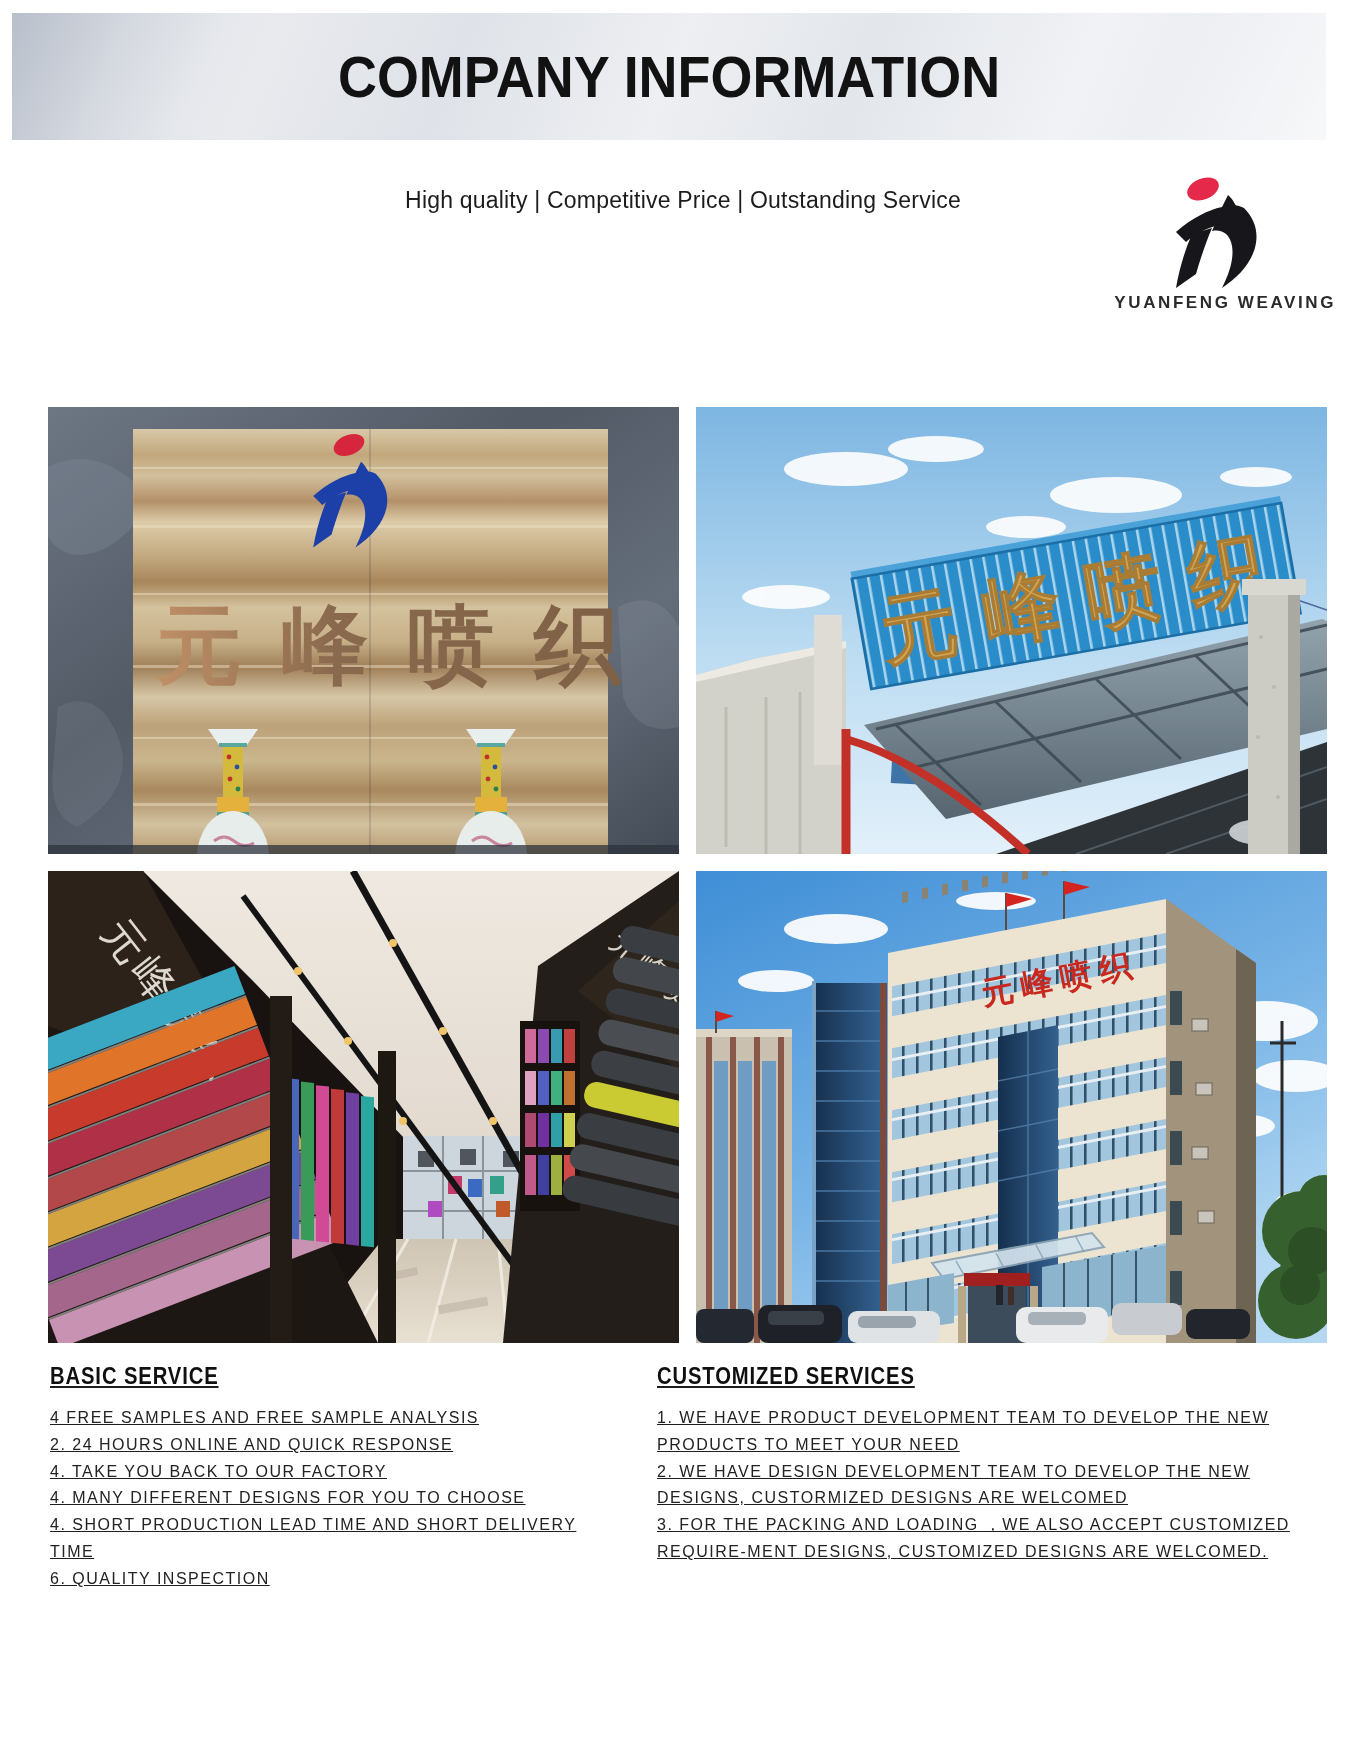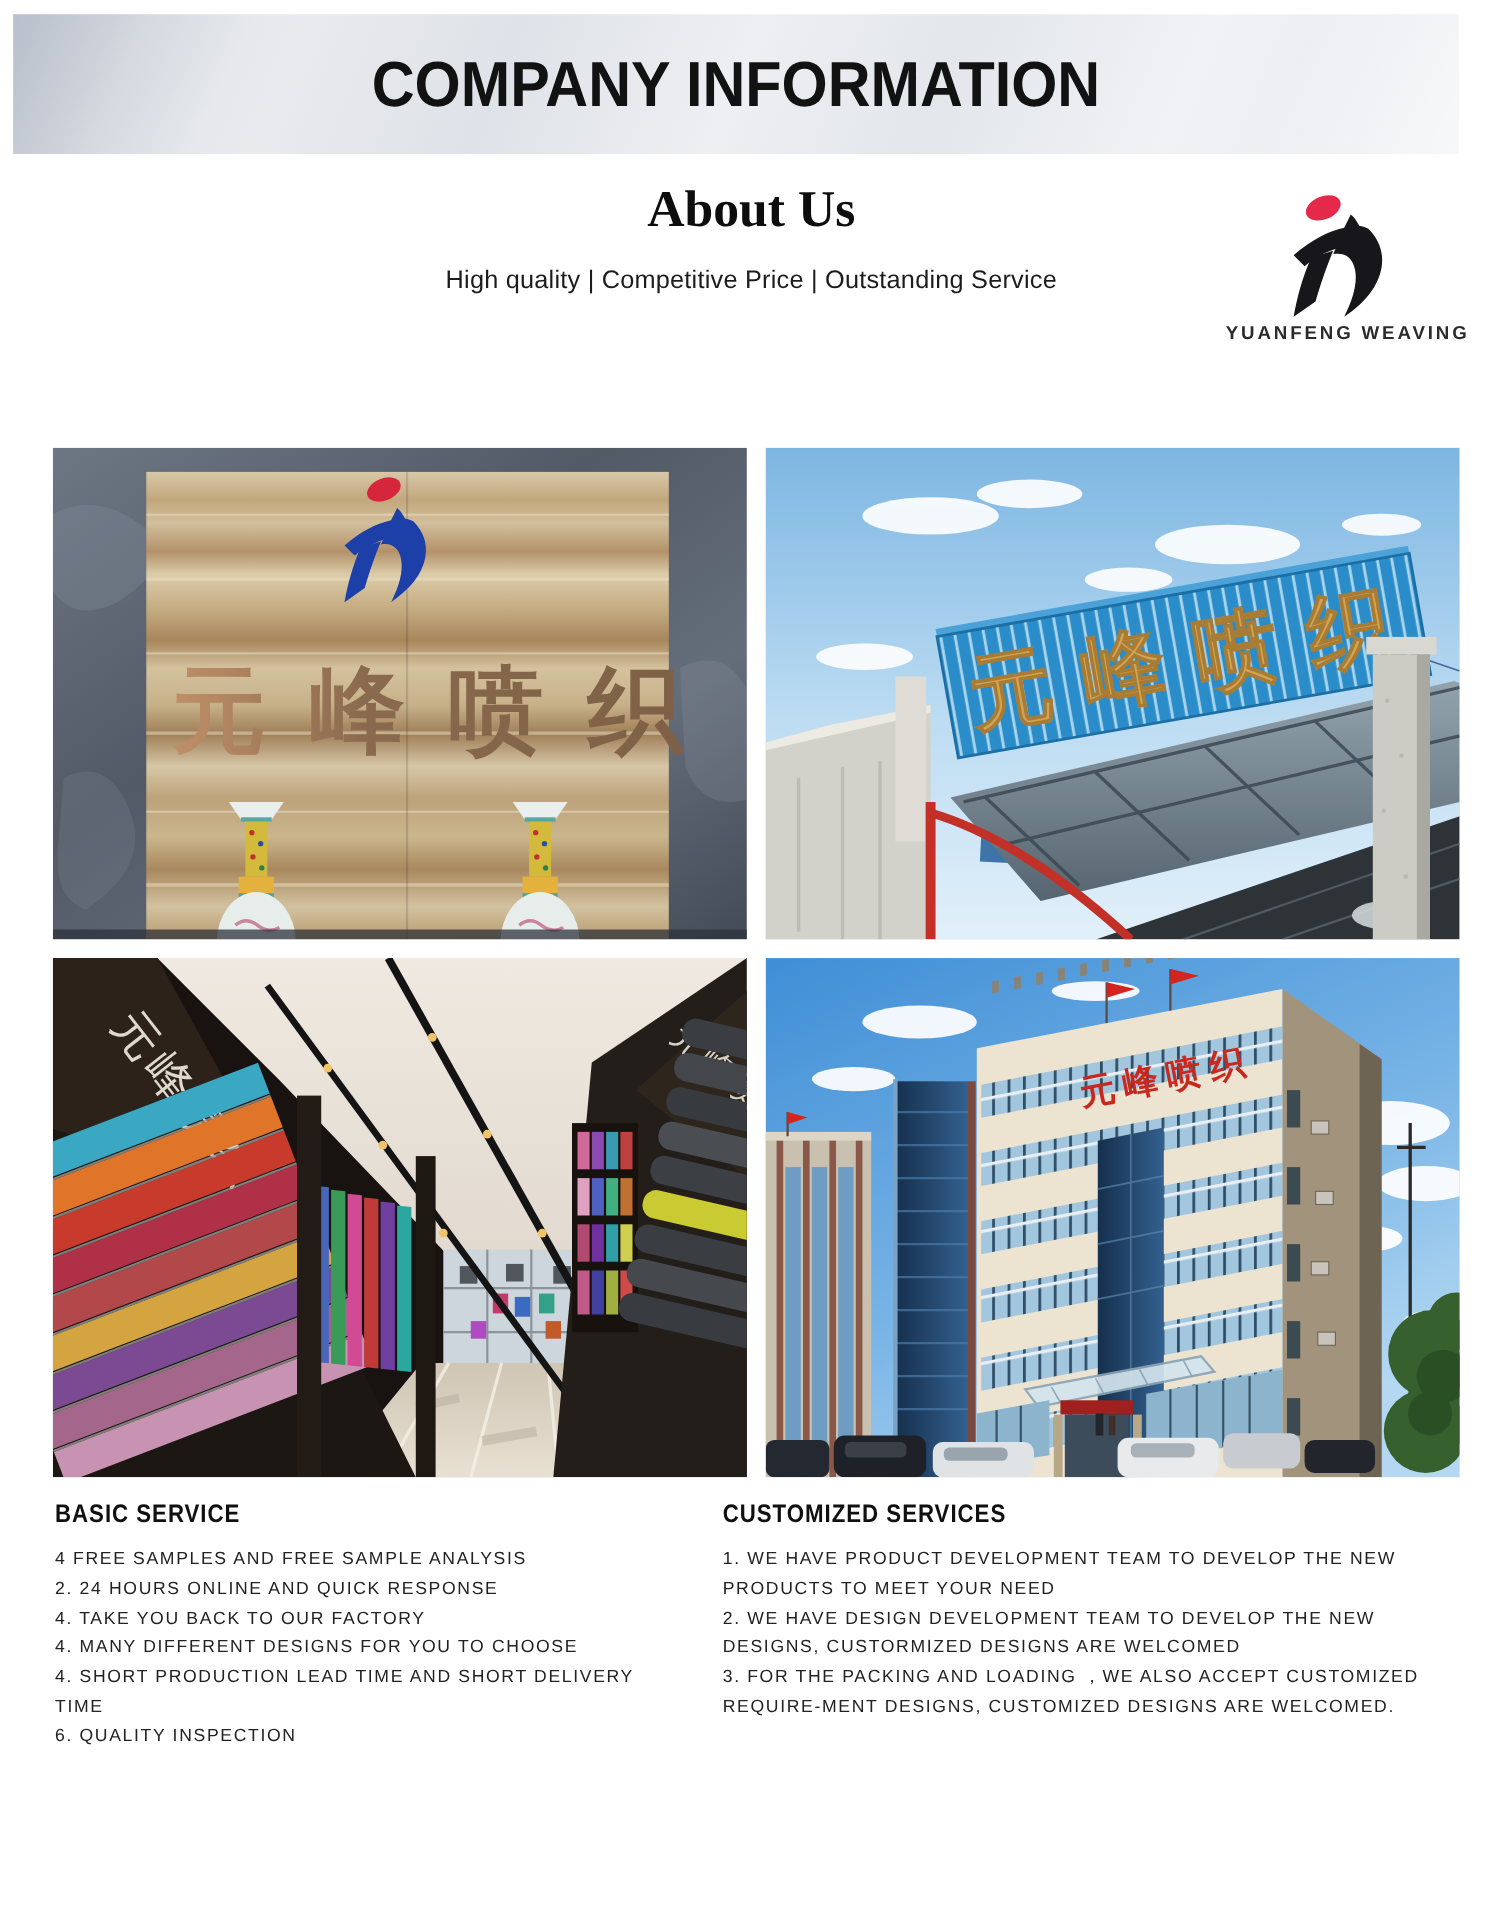--- a/index.html
+++ b/index.html
@@ -32,21 +32,21 @@
 
   
   .photo{position:absolute;overflow:hidden;background:#ddd;}
   #photo-lobby   {left:48px; top:407px;width:631px;height:447px;}
   #photo-gate    {left:696px;top:407px;width:631px;height:447px;}
   #photo-showroom{left:48px; top:871px;width:631px;height:472px;}
   #photo-building{left:696px;top:871px;width:631px;height:472px;}
   .photo svg{display:block;}
 
   
-  .services{position:absolute;left:50px;top:1363px;width:1280px;display:flex;color:#1e1e1e;}
+  .services{position:absolute;left:50px;top:1363px;width:1280px;display:flex;color:#1e1e1e;text-decoration:underline;}
   .svc-col{flex:0 0 auto;}
   .svc-col.basic{width:560px;margin-right:47px;}
   .svc-col.custom{width:672px;}
   .svc-heading{font-size:23px;font-weight:700;color:#101010;letter-spacing:1px;
         transform:scaleX(.88);transform-origin:left center;white-space:nowrap;}
   .svc-list{margin-top:15px;font-size:16px;letter-spacing:1.5px;line-height:26.8px;color:#222;}
 </style>
 </head>
 <body>
 
@@ -60,21 +60,20 @@
   </defs>
 </svg>
 
 <div id="page">
 
   <div class="band">
     <h1>COMPANY INFORMATION</h1>
   </div>
 
   <div class="about">
-    <h2 class="title">About Us</h2>
     <p class="subtitle">High quality | Competitive Price | Outstanding Service</p>
   </div>
 
   <div class="logo">
     <svg class="mark" viewBox="0 0 100 122">
       <ellipse cx="37" cy="21" rx="16.5" ry="10.5" fill="#e5294a" transform="rotate(-22 37 21)"></ellipse>
       <use href="#yfglyph" fill="#17171b"></use>
     </svg>
     <div class="brand">YUANFENG WEAVING</div>
   </div>

